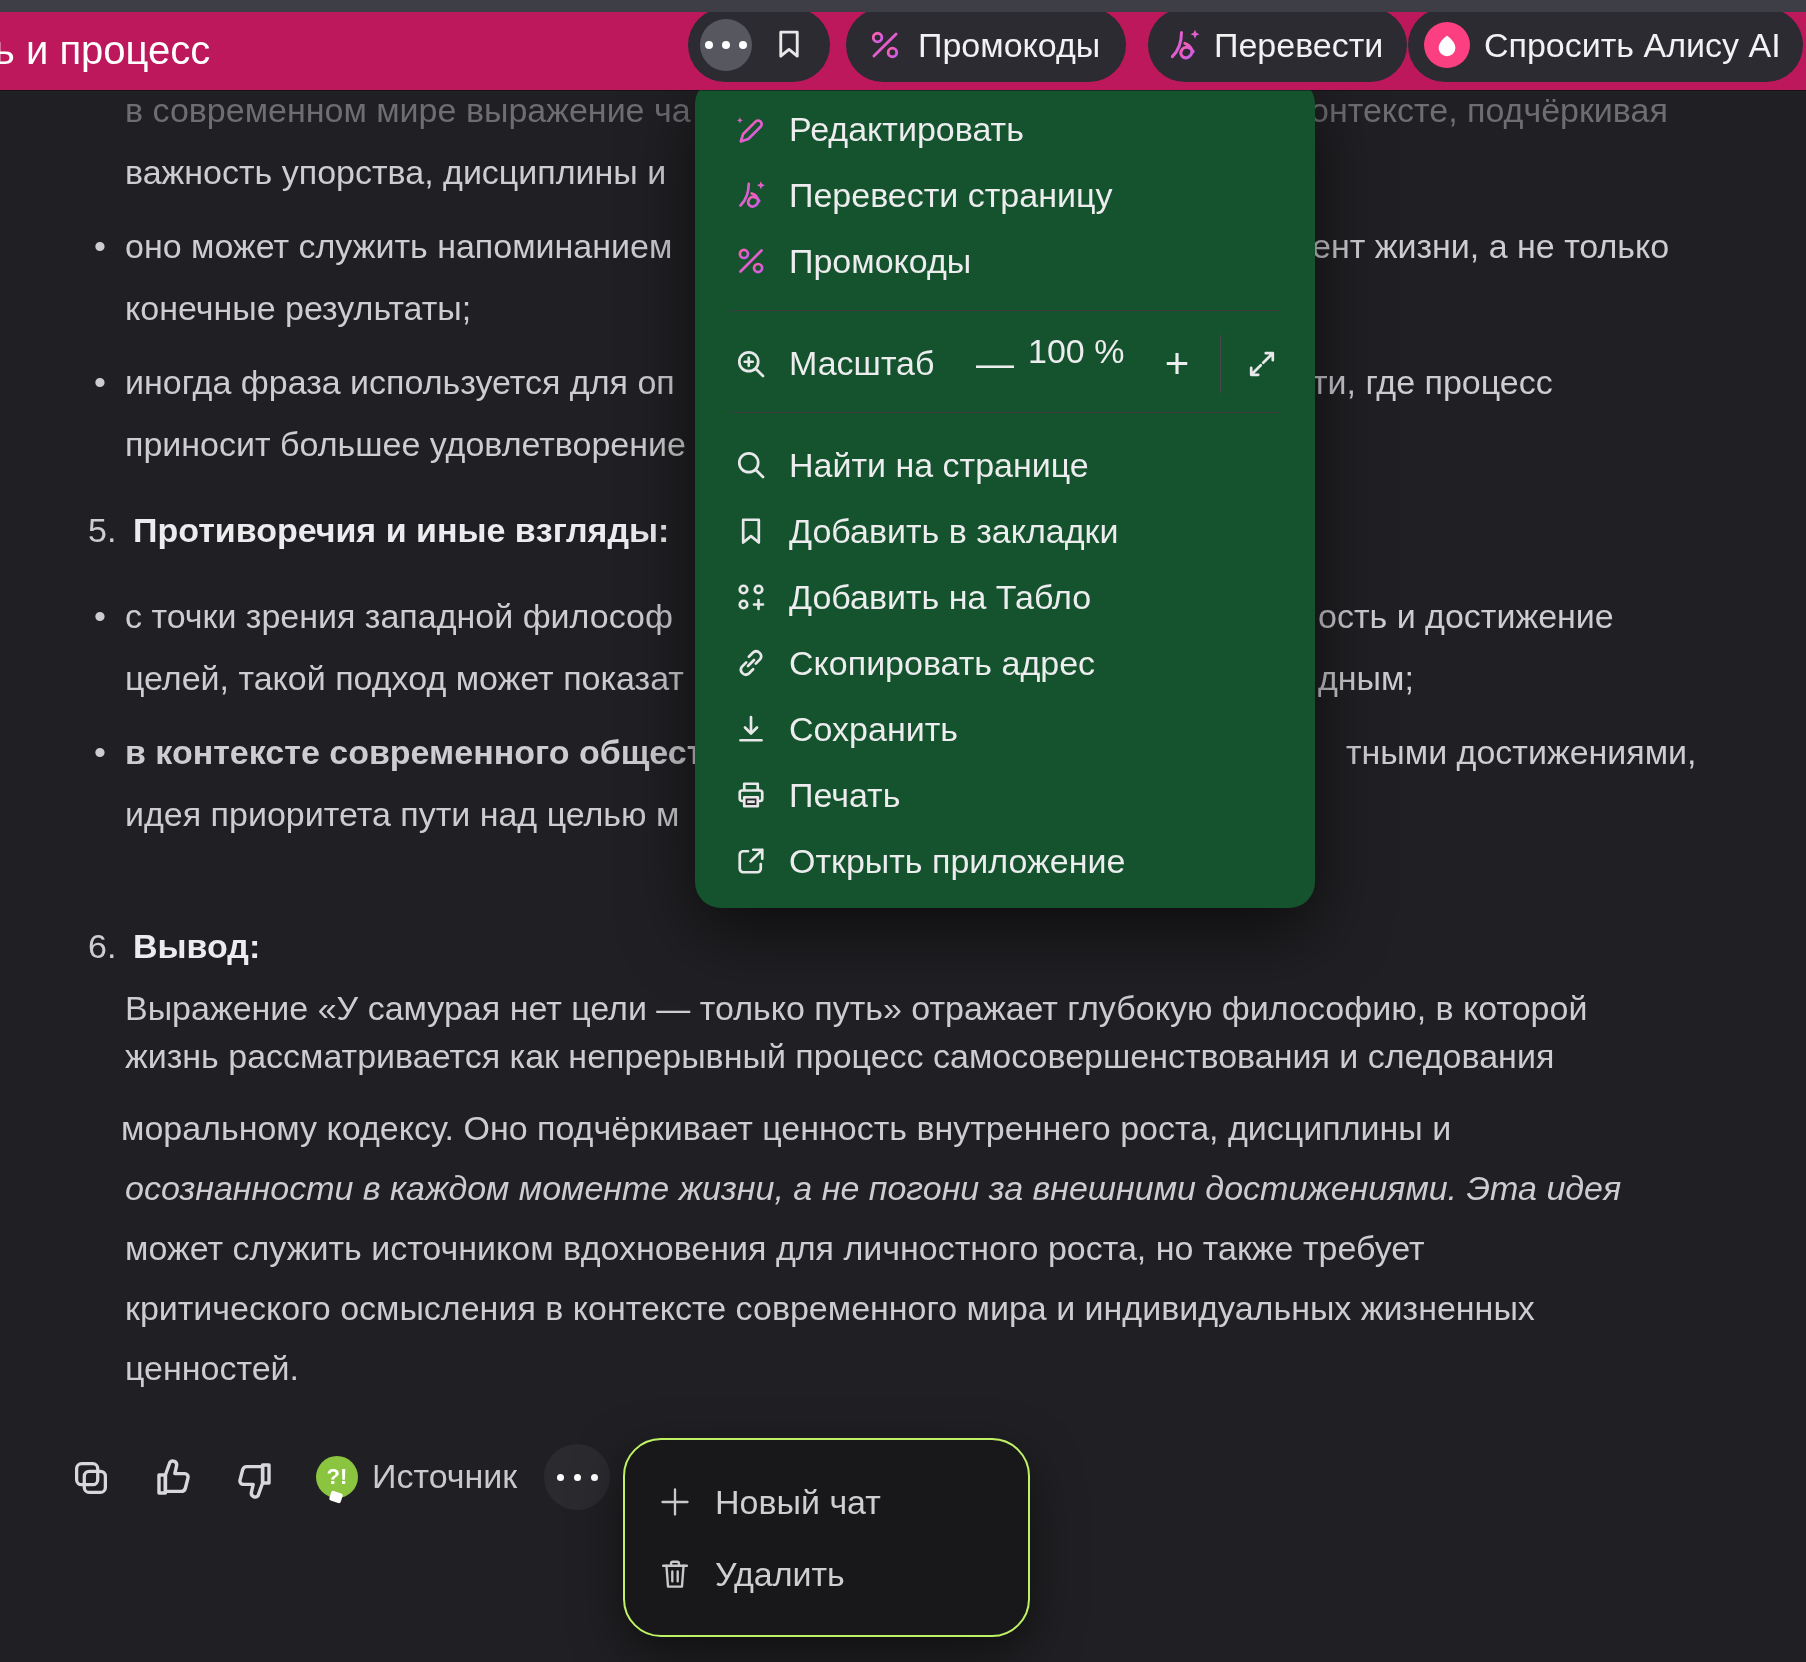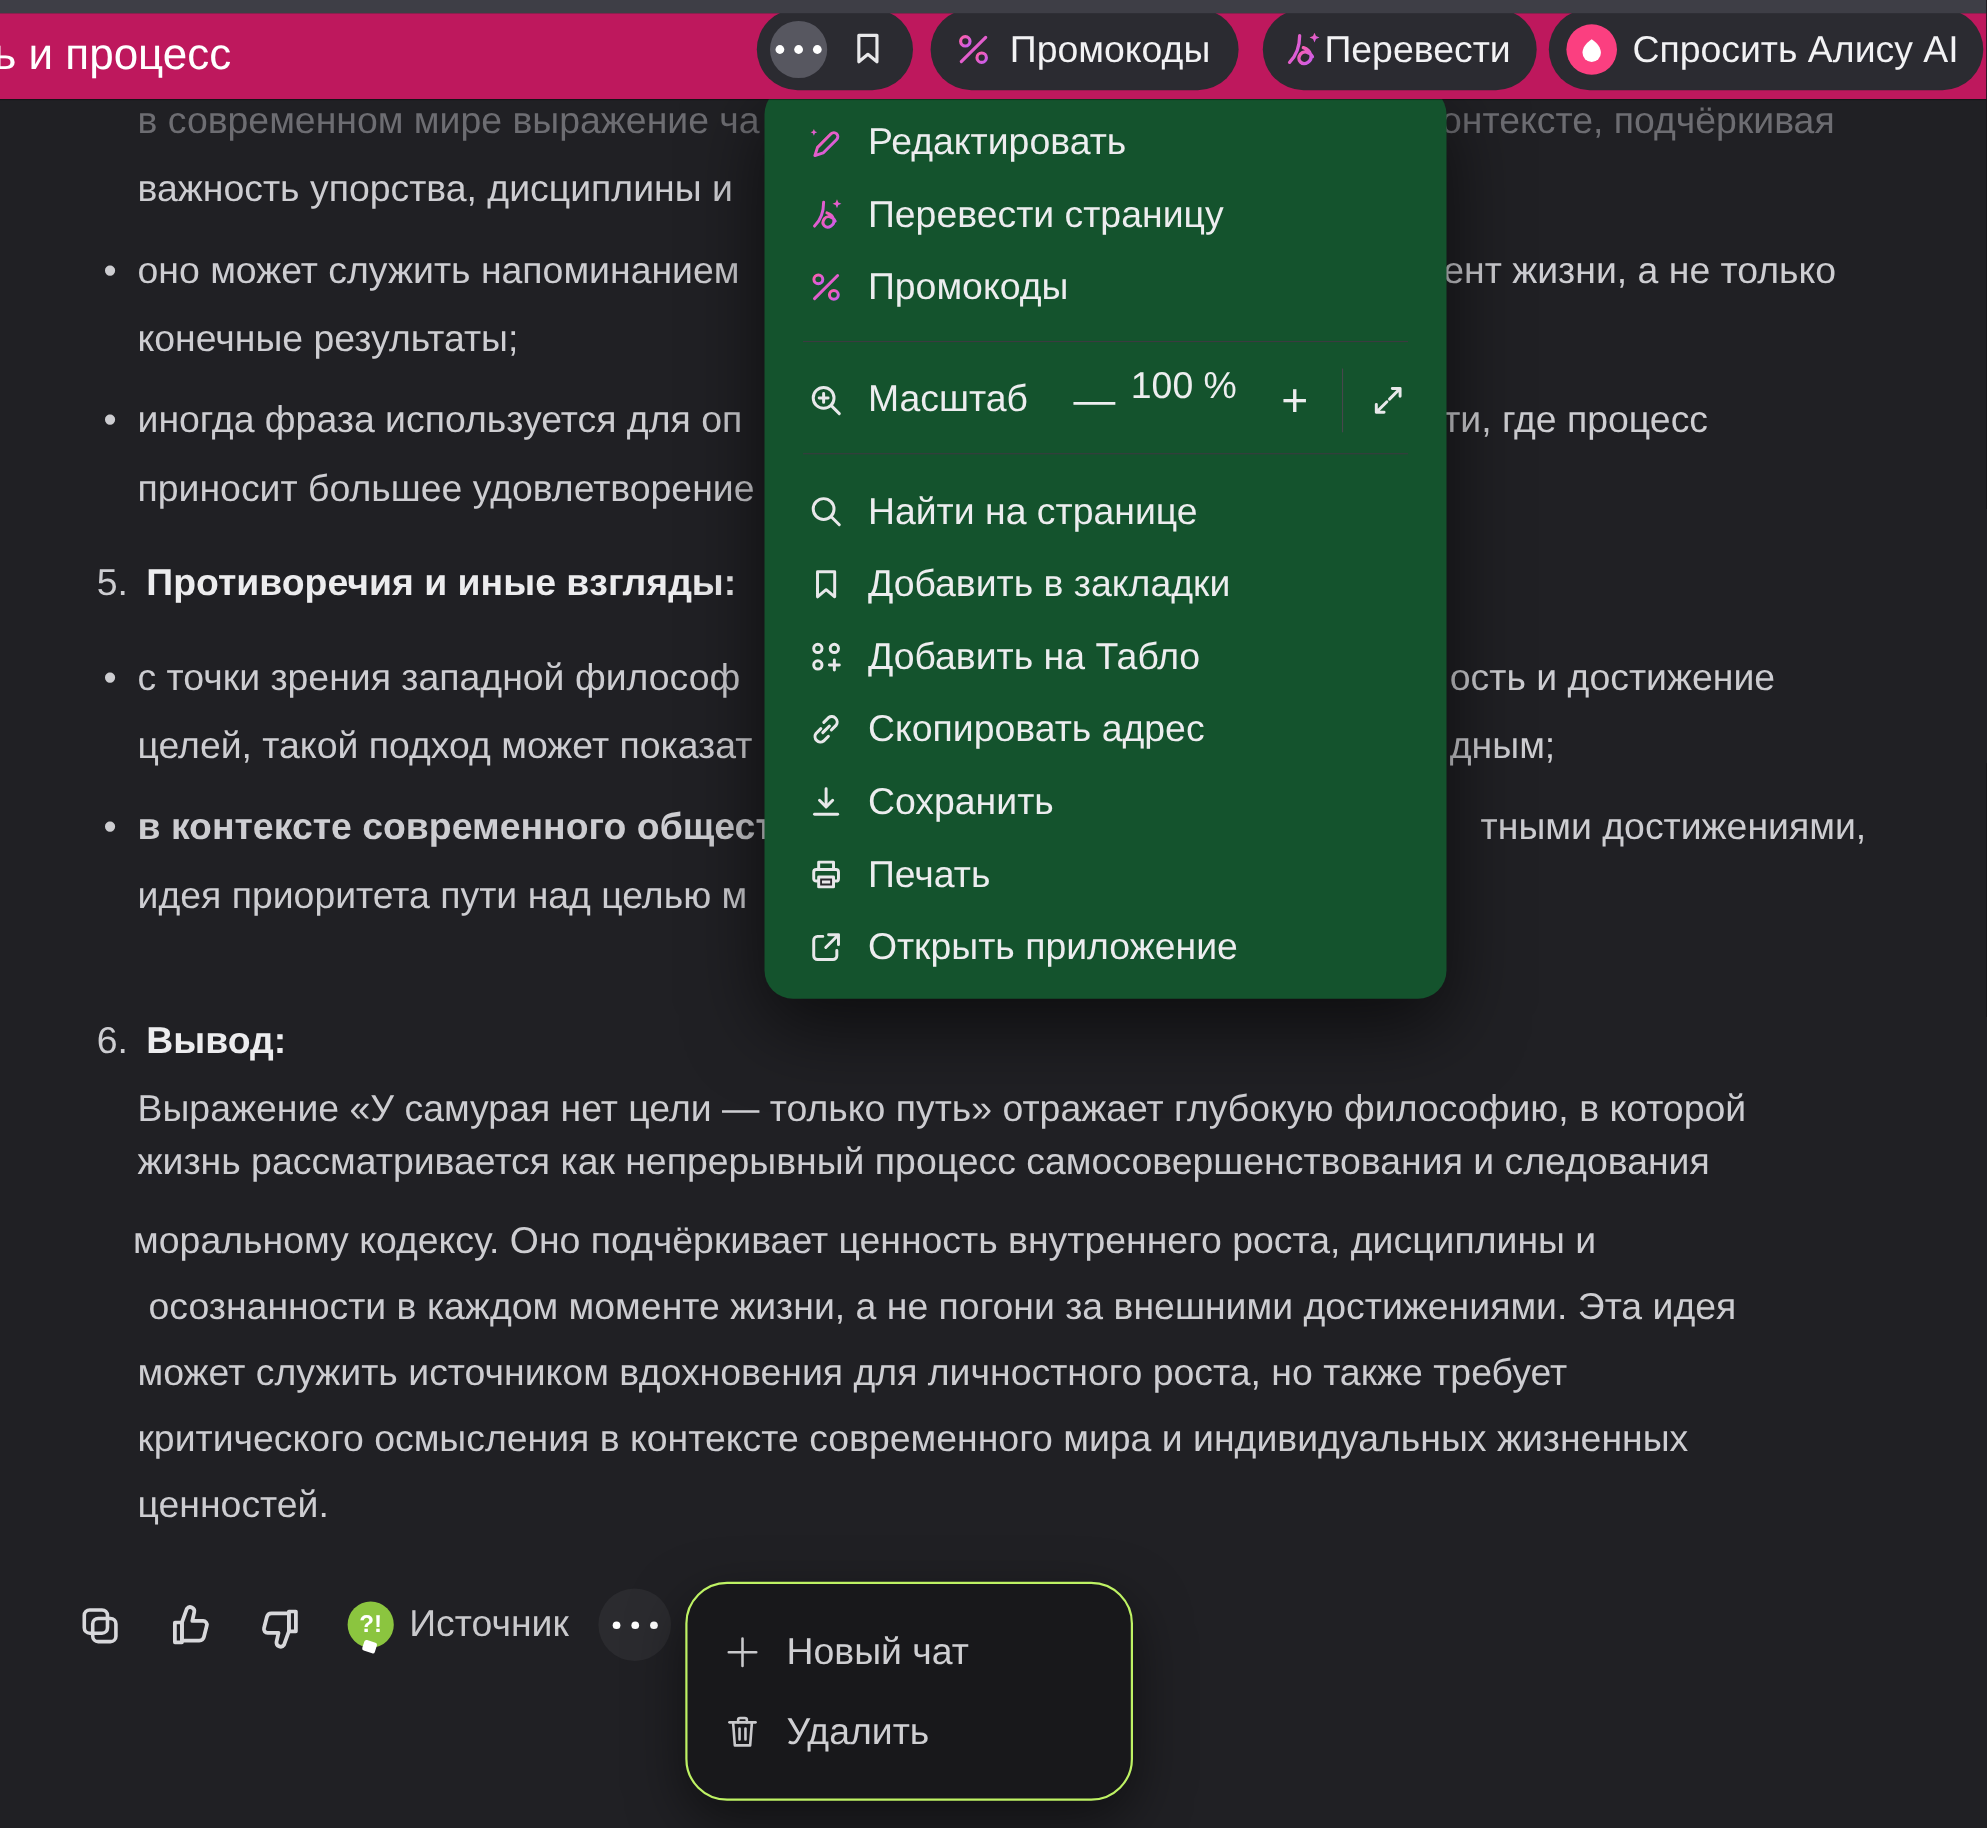--- a/index.html
+++ b/index.html
@@ -15,42 +15,42 @@
   .tab-title{position:absolute;left:-6px;top:16px;font-size:40px;color:#ffffff;white-space:nowrap;}
   .pill{position:absolute;top:-4px;height:74px;border-radius:37px;background:#2b2b31;
         display:inline-flex;align-items:center;white-space:nowrap;z-index:2;}
   .pill .plabel{font-size:34px;color:#f2f2f4;}
   .tools-pill{left:688px;width:142px;padding:0;}
   .dots-circle{position:absolute;left:12px;top:11px;width:52px;height:52px;border-radius:50%;
                background:#575760;display:flex;align-items:center;justify-content:center;gap:9px;}
   .dot{width:8px;height:8px;border-radius:50%;background:#ffffff;}
   .tb-bookmark{position:absolute;left:82px;top:17px;}
   .promo-pill{left:846px;padding:0 26px 0 20px;gap:14px;}
-  .translate-pill{left:1148px;padding:0 24px 0 16px;}
+  .translate-pill{left:1148px;padding:0 24px 0 16px;gap:10px;}
   .alice-pill{left:1408px;padding:0 22px 0 16px;gap:14px;}
   .alice-circle{width:46px;height:46px;border-radius:50%;background:#fb3f80;
                 display:flex;align-items:center;justify-content:center;}
   
   .ptxt{position:absolute;font-size:34px;line-height:40px;color:#cdcdd1;white-space:nowrap;z-index:1;}
   .dim{color:#6d6d72;}
   .bold{font-weight:bold;color:#ececee;}
   .t-l1l{left:125px;top:90px;}   .t-l1r{left:1310px;top:90px;}
   .t-l2{left:125px;top:152px;}
   .m-b1{left:94px;top:226px;}  .t-b1l1{left:125px;top:226px;} .t-b1r{left:1312px;top:226px;}
   .t-b1l2{left:125px;top:288px;}
   .m-b2{left:94px;top:362px;}  .t-b2l1{left:125px;top:362px;} .t-b2r{left:1312px;top:362px;}
   .t-b2l2{left:125px;top:424px;}
   .t-h5n{left:88px;top:510px;} .t-h5{left:133px;top:510px;}
   .m-b3{left:94px;top:596px;}  .t-b3l1{left:125px;top:596px;} .t-b3r{left:1318px;top:596px;}
   .t-b3l2{left:125px;top:658px;} .t-b3l2r{left:1318px;top:658px;}
   .m-b4{left:94px;top:732px;}  .t-b4l1{left:125px;top:732px;font-weight:bold;} .t-b4r{left:1346px;top:732px;}
   .t-b4l2{left:125px;top:794px;}
   .t-h6n{left:88px;top:926px;} .t-h6{left:133px;top:926px;}
   .t-p1{left:125px;top:988px;} .t-p2{left:125px;top:1036px;} .t-p3{left:121px;top:1108px;}
-  .t-p4{left:135px;top:1168px;} .t-p5{left:125px;top:1228px;} .t-p6{left:125px;top:1288px;}
+  .t-p4{left:125px;top:1168px;font-style:italic;} .t-p5{left:125px;top:1228px;} .t-p6{left:125px;top:1288px;}
   .t-p7{left:125px;top:1348px;}
   
   .menu{position:absolute;left:695px;top:78px;width:620px;height:830px;background:#14532d;
         border-radius:26px;z-index:20;box-shadow:0 24px 70px rgba(0,0,0,.6);
         padding:18px 0 14px 0;box-sizing:border-box;}
   .mrow{display:flex;align-items:center;height:66px;padding-left:38px;gap:20px;cursor:default;}
   .mrow .mlabel{font-size:34px;color:#ededef;white-space:nowrap;}
   .micon{width:36px;height:36px;flex:0 0 36px;display:flex;align-items:center;justify-content:center;}
   .mdivider{height:1px;background:#3b3b40;margin:16px 35px 0 35px;}
   .mdivider2{height:1px;background:#3b3b40;margin:15px 35px 0 35px;}

